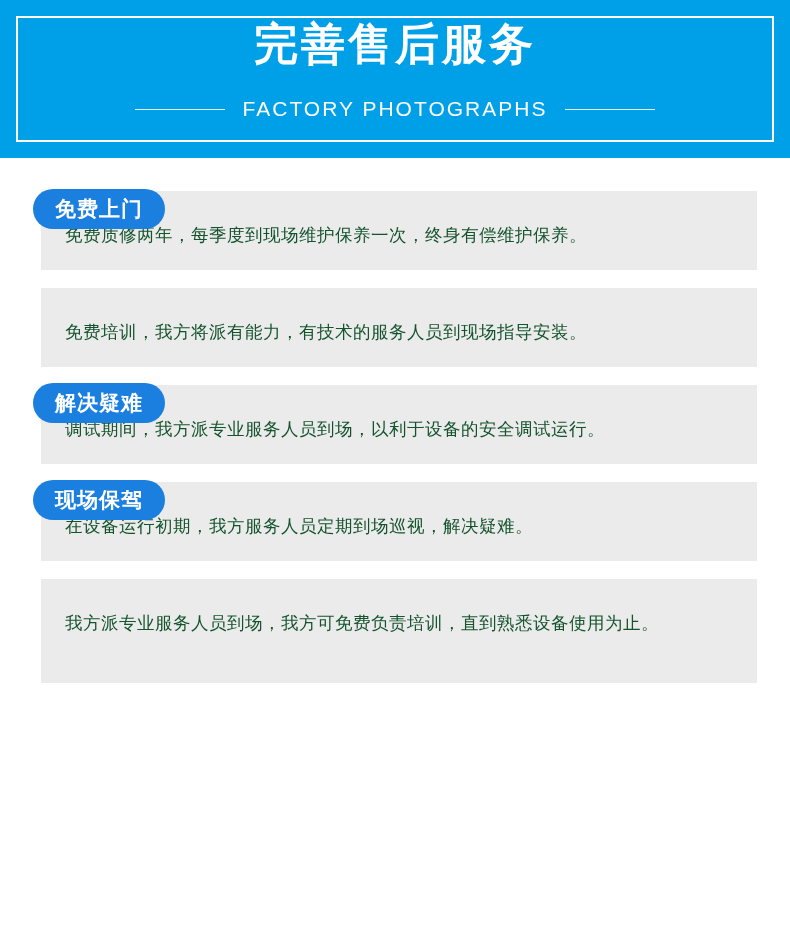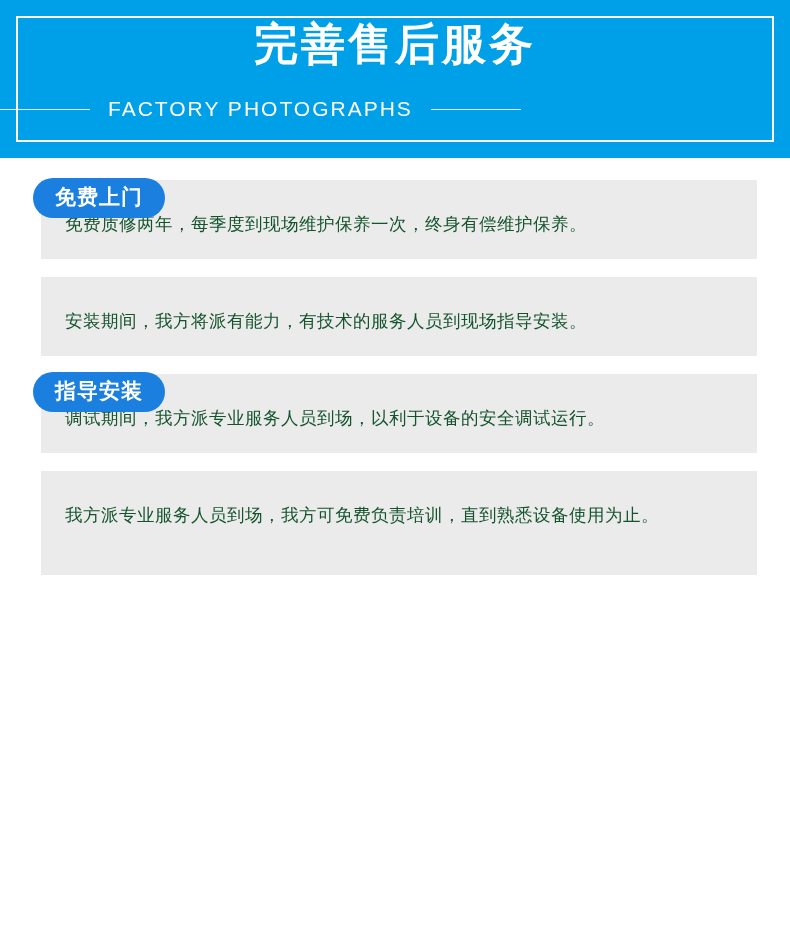--- a/index.html
+++ b/index.html
@@ -51,41 +51,41 @@
     line-height: 1;
   }
   .banner-sub-wrap {
     position: absolute;
     top: 96px;
     left: 0;
     right: 0;
     height: 26px;
     display: flex;
     align-items: center;
+    justify-content: center;
   }
   .banner-rule {
     height: 1px;
     background: #ffffff;
     flex: 0 0 90px;
     opacity: 0.9;
   }
   .banner-sub {
     color: #ffffff;
     font-size: 21px;
     letter-spacing: 2px;
     padding: 0 18px;
     white-space: nowrap;
   }
 
   
   .content {
     position: relative;
-    padding: 22px 33px 0 33px;
+    padding: 33px 33px 0 33px;
     box-sizing: border-box;
-    font-family: Liberation Serif, serif;
   }
   .item {
     position: relative;
     margin-bottom: 18px;
   }
   .item-body {
     background: #ebebeb;
     margin-left: 8px;
     margin-right: 0;
     padding: 30px 24px 20px 24px;
@@ -136,31 +136,37 @@
 
     <div class="item">
       <div class="badge">免费上门</div>
       <div class="item-body">
         <div class="item-text">免费质修两年，每季度到现场维护保养一次，终身有偿维护保养。</div>
       </div>
     </div>
 
     <div class="item">
       <div class="item-body">
-        <div class="item-text">安装期间，我方将派有能力，有技术的服务人员到现场指导安装。</div>
+        <div class="item-text">免费培训，我方将派有能力，有技术的服务人员到现场指导安装。</div>
       </div>
     </div>
 
     <div class="item">
-      <div class="badge">指导安装</div>
+      <div class="badge">解决疑难</div>
       <div class="item-body">
         <div class="item-text">调试期间，我方派专业服务人员到场，以利于设备的安全调试运行。</div>
       </div>
     </div>
 
+    <div class="item">
+      <div class="badge">现场保驾</div>
+      <div class="item-body">
+        <div class="item-text">在设备运行初期，我方服务人员定期到场巡视，解决疑难。</div>
+      </div>
+    </div>
 
     <div class="item tall">
       <div class="item-body">
         <div class="item-text">我方派专业服务人员到场，我方可免费负责培训，直到熟悉设备使用为止。</div>
       </div>
     </div>
 
   </div>
 </div>
 

